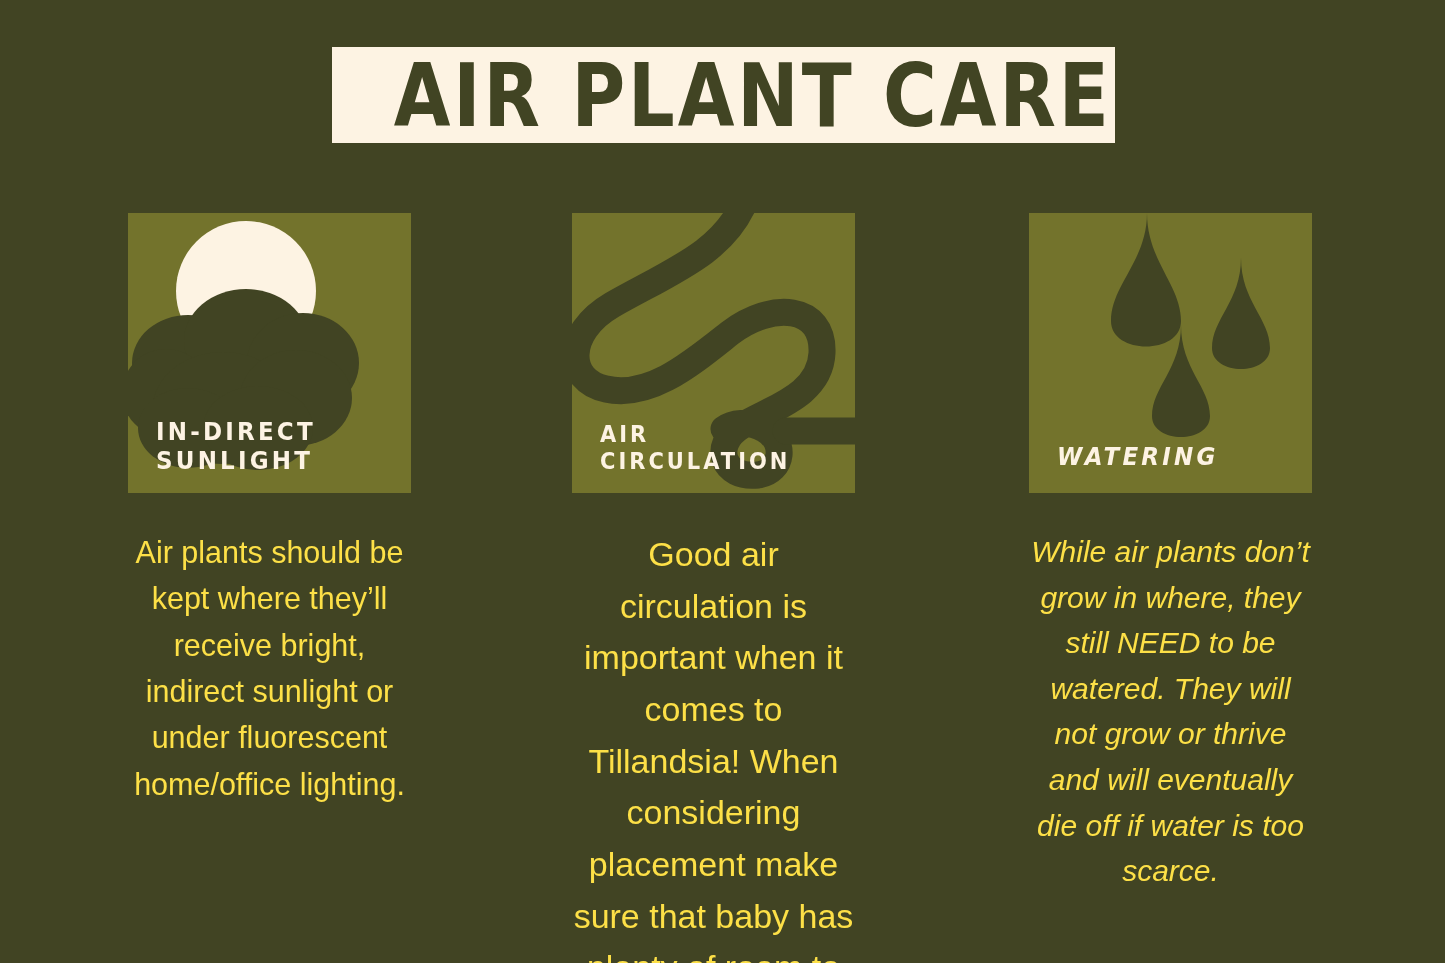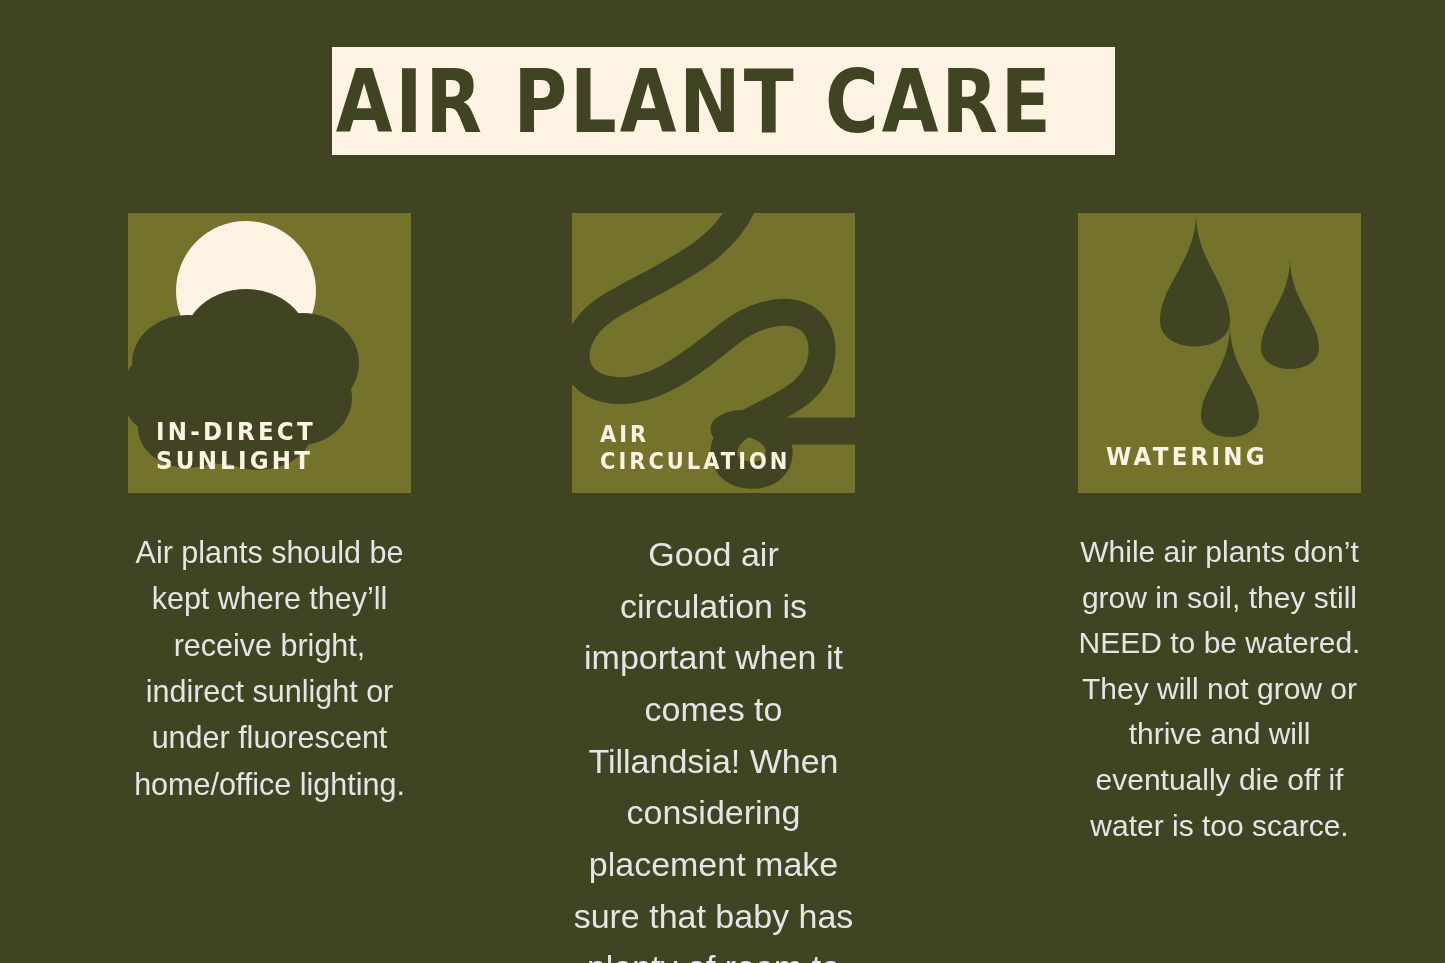--- a/index.html
+++ b/index.html
@@ -18,46 +18,46 @@
     height: 963px;
     background: #414423;
   }
 
   
   #title-bar {
     position: absolute;
     left: 332px;
     top: 47px;
     width: 783px;
-    height: 108px;
+    height: 96px;
     background: #FDF3E3;
     display: flex;
     align-items: center;
-    justify-content: flex-start;
+    justify-content: flex-end;
   }
   #title-text {
     color: #414423;
     font-family: "DejaVu Sans", sans-serif;
     font-weight: bold;
     font-size: 74px;
     letter-spacing: 3px;
     line-height: 1;
     transform: scaleY(1.18) scaleX(0.99);
     transform-origin: center center;
     white-space: nowrap;
   }
 
   
   .column {
     position: absolute;
     top: 213px;
   }
   #col-0 { left: 128px; width: 283px; }
   #col-1 { left: 572px; width: 283px; }
-  #col-2 { left: 1078px; width: 283px; }
+  #col-2 { left: 1029px; width: 283px; font-style: italic; }
 
   .icon-panel {
     position: relative;
     width: 283px;
     height: 280px;
     background: #73732C;
     overflow: hidden;
   }
   .icon-art {
     position: absolute;
@@ -79,21 +79,21 @@
     text-transform: uppercase;
     white-space: pre-line;
     transform: scaleY(1.06);
     transform-origin: left bottom;
   }
   #label-1 { font-size: 21px; letter-spacing: 3px; }
   #label-2 { bottom: 22px; }
 
   .body-text {
     margin-top: 36px;
-    color: #e5e5e5;
+    color: #fde047;
     font-family: "Liberation Sans", sans-serif;
     font-size: 30.5px;
     line-height: 1.52;
     text-align: center;
     width: 283px;
   }
   #col-1 .body-text { font-size: 34px; }
   #col-2 .body-text { font-size: 30px; }
 </style>
 </head>
@@ -150,16 +150,16 @@
     <div class="icon-panel">
       <svg class="icon-art" viewBox="0 0 283 280">
         <g fill="#414423">
           <path d="M 118 0 C 118 48, 82 72, 82 108 C 82 142, 152 142, 152 108 C 152 72, 118 48, 118 0 Z"></path>
           <path d="M 212 45 C 212 88, 183 106, 183 135 C 183 163, 241 163, 241 135 C 241 106, 212 88, 212 45 Z"></path>
           <path d="M 152 112 C 152 156, 123 174, 123 203 C 123 231, 181 231, 181 203 C 181 174, 152 156, 152 112 Z"></path>
         </g>
       </svg>
       <div class="panel-label" id="label-2">WATERING</div>
     </div>
-    <div class="body-text">While air plants don’t grow in soil, they still NEED to be watered. They will not grow or thrive and will eventually die off if water is too scarce.</div>
+    <div class="body-text">While air plants don’t grow in where, they still NEED to be watered. They will not grow or thrive and will eventually die off if water is too scarce.</div>
   </div>
 
 </div>
 
 </body></html>

